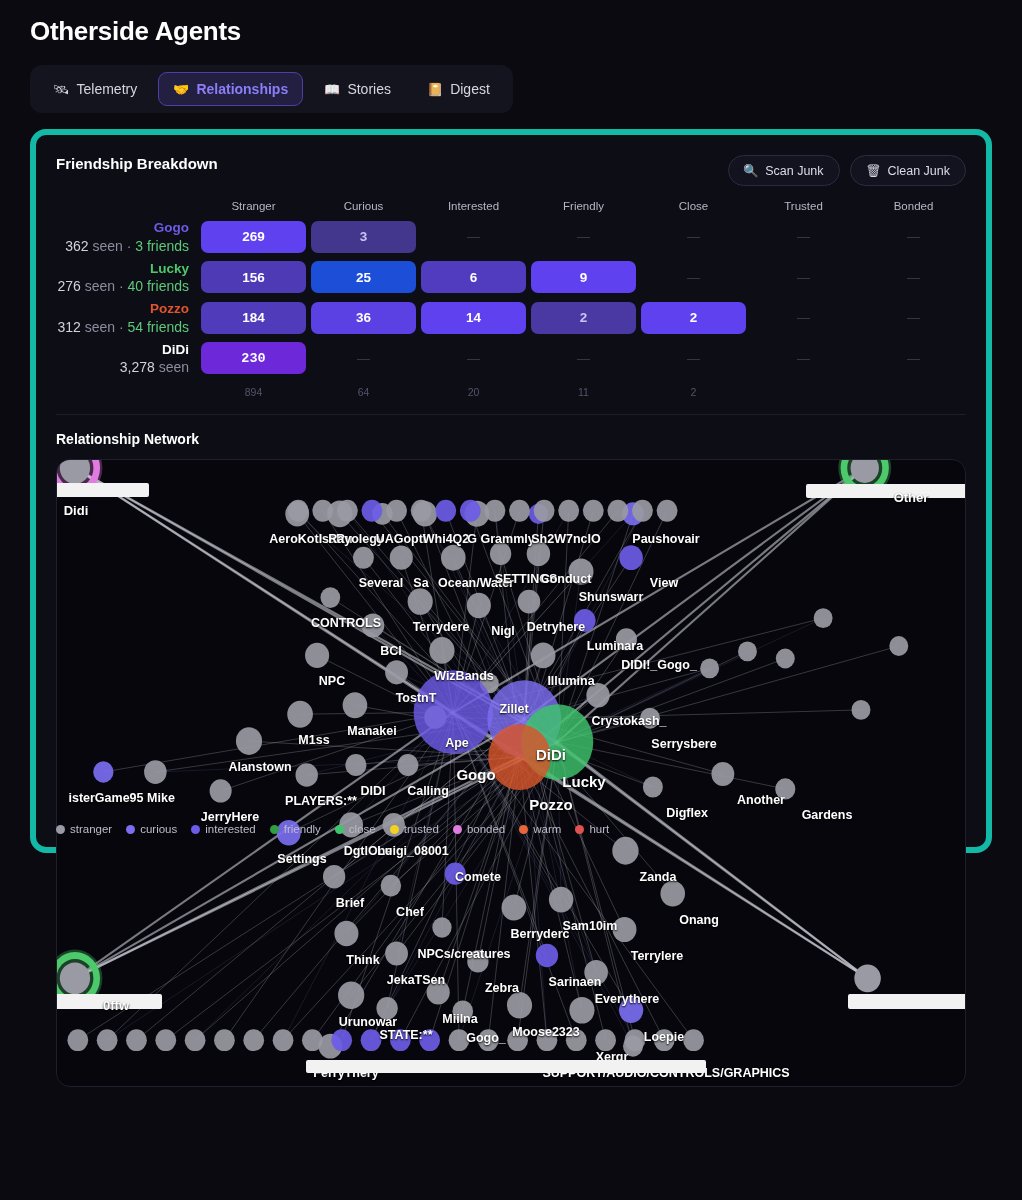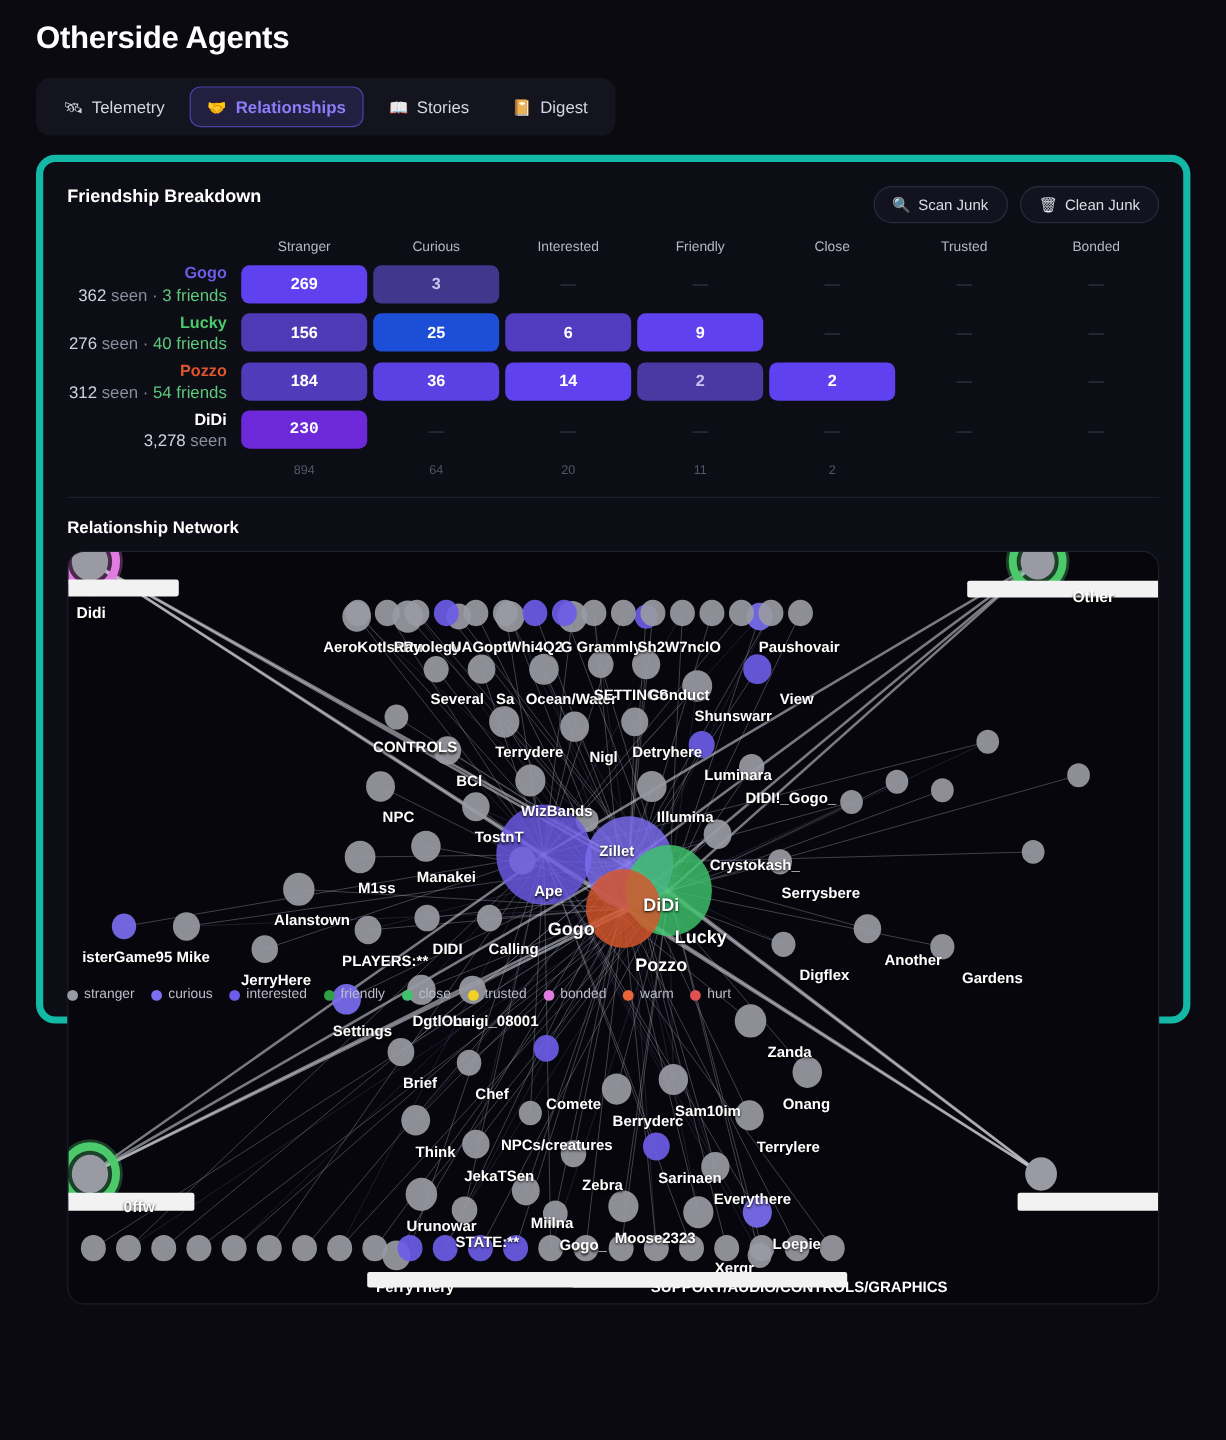--- a/index.html
+++ b/index.html
@@ -641,23 +641,23 @@
         <div class="nodelabel sm" style="left: 704px; top: 333px;">Another</div>
         <div class="nodelabel sm" style="left: 770px; top: 348px;">Gardens</div>
         <div class="nodelabel sm" style="left: 264px; top: 334px;">PLAYERS:**</div>
         <div class="nodelabel sm" style="left: 173px; top: 350px;">JerryHere</div>
         <div class="nodelabel sm" style="left: 245px; top: 392px;">Settings</div>
         <div class="nodelabel sm" style="left: 311px; top: 384px;">DgtlOne</div>
         <div class="nodelabel sm" style="left: 356px; top: 384px;">Luigi_08001</div>
         <div class="nodelabel sm" style="left: 601px; top: 410px;">Zanda</div>
         <div class="nodelabel sm" style="left: 293px; top: 436px;">Brief</div>
         <div class="nodelabel sm" style="left: 353px; top: 445px;">Chef</div>
-        <div class="nodelabel sm" style="left: 421px; top: 453px; text-align: center;">Comete</div>
+        <div class="nodelabel sm" style="left: 421px; top: 410px; text-align: center;">Comete</div>
         <div class="nodelabel sm" style="left: 533px; top: 459px;">Sam10im</div>
-        <div class="nodelabel sm" style="left: 615px; top: 453px;">Onang</div>
+        <div class="nodelabel sm" style="left: 642px; top: 453px;">Onang</div>
         <div class="nodelabel sm" style="left: 483px; top: 467px;">Berryderc</div>
         <div class="nodelabel sm" style="left: 306px; top: 493px;">Think</div>
         <div class="nodelabel sm" style="left: 407px; top: 487px;">NPCs/creatures</div>
         <div class="nodelabel sm" style="left: 600px; top: 489px;">Terrylere</div>
         <div class="nodelabel sm" style="left: 359px; top: 513px;">JekaTSen</div>
         <div class="nodelabel sm" style="left: 445px; top: 521px;">Zebra</div>
         <div class="nodelabel sm" style="left: 518px; top: 515px;">Sarinaen</div>
         <div class="nodelabel sm" style="left: 570px; top: 532px;">Everythere</div>
         <div class="nodelabel sm" style="left: 311px; top: 555px;">Urunowar</div>
         <div class="nodelabel sm" style="left: 403px; top: 552px;">Miilna</div>

